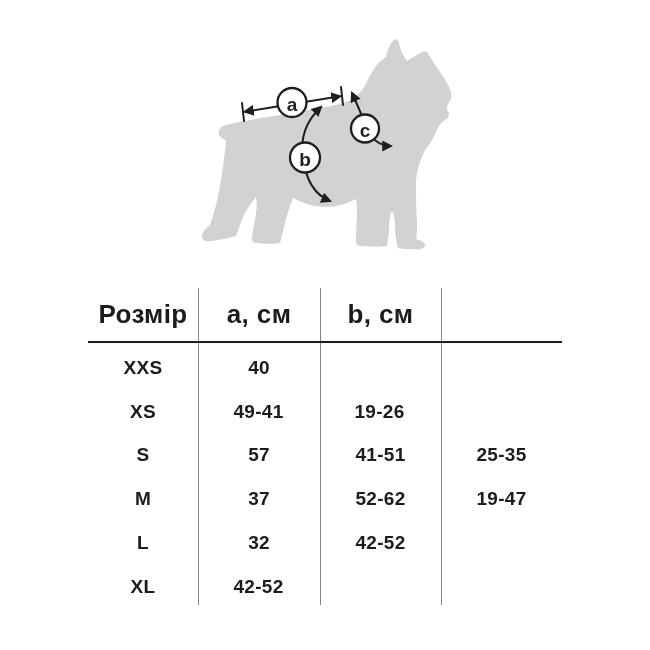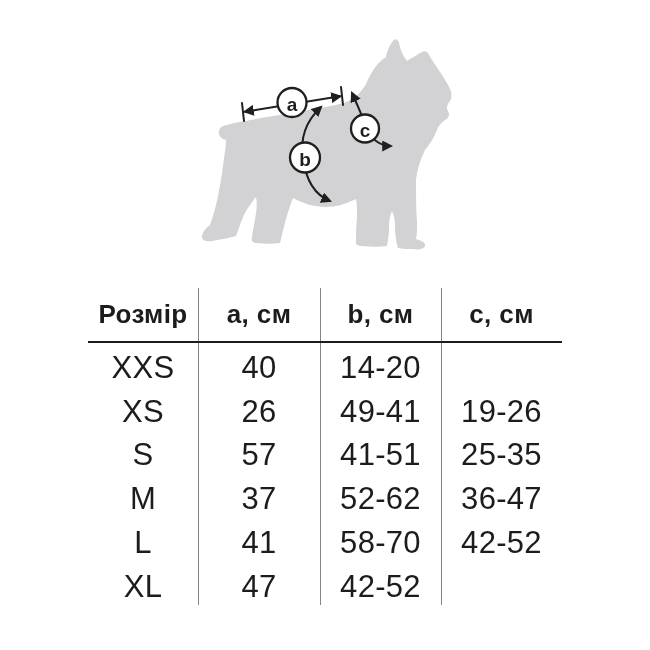--- a/index.html
+++ b/index.html
@@ -17,21 +17,21 @@
   .vline.v2 { left:231.5px; }
   .vline.v3 { left:352.5px; }
   .hrule { position:absolute; top:53px; left:0; width:474px; height:2px; background:#1c1c1c; }
 
   .header-row { position:absolute; top:0; left:0; width:474px; height:53px; display:flex; }
   .rows { position:absolute; top:58px; left:0; width:474px; }
   .trow { display:flex; width:474px; height:43.8px; }
 
   .cell {
     display:flex; align-items:center; justify-content:center;
-    font-size:31px; font-weight:400; letter-spacing:0.3px; color:#1c1c1c;
+    font-size:19px; font-weight:700; letter-spacing:0.3px; color:#1c1c1c;
   }
   .header-row .cell { font-size:26px; font-weight:700; letter-spacing:0.4px; }
   .c1 { width:110px; } .c2 { width:122px;text-align:center; } .c3 { width:121px; } .c4 { width:121px; }
 </style>
 </head>
 <body>
 
 <div class="canvas">
 
   <svg class="dog-svg" width="650" height="280" viewBox="0 0 650 280">
@@ -118,53 +118,48 @@
   <div class="table-wrap">
     <div class="vline v1"></div>
     <div class="vline v2"></div>
     <div class="vline v3"></div>
     <div class="hrule"></div>
 
     <div class="header-row">
       <div class="cell c1">Розмір</div>
       <div class="cell c2">a, см</div>
       <div class="cell c3">b, см</div>
-      <div class="cell c4">c, см</div>
     </div>
 
     <div class="rows">
       <div class="trow">
         <div class="cell c1">XXS</div>
         <div class="cell c2">40</div>
-        <div class="cell c4">14-20</div>
       </div>
       <div class="trow">
         <div class="cell c1">XS</div>
-        <div class="cell c2">26</div>
         <div class="cell c3">49-41</div>
         <div class="cell c4">19-26</div>
       </div>
       <div class="trow">
         <div class="cell c1">S</div>
         <div class="cell c2">57</div>
         <div class="cell c3">41-51</div>
         <div class="cell c4">25-35</div>
       </div>
       <div class="trow">
         <div class="cell c1">M</div>
         <div class="cell c2">37</div>
         <div class="cell c3">52-62</div>
-        <div class="cell c4">36-47</div>
+        <div class="cell c4">19-47</div>
       </div>
       <div class="trow">
         <div class="cell c1">L</div>
-        <div class="cell c2">41</div>
-        <div class="cell c3">58-70</div>
+        <div class="cell c2">32</div>
         <div class="cell c4">42-52</div>
       </div>
       <div class="trow">
         <div class="cell c1">XL</div>
-        <div class="cell c2">47</div>
         <div class="cell c4">42-52</div>
       </div>
     </div>
   </div>
 </div>
 
 </body></html>

